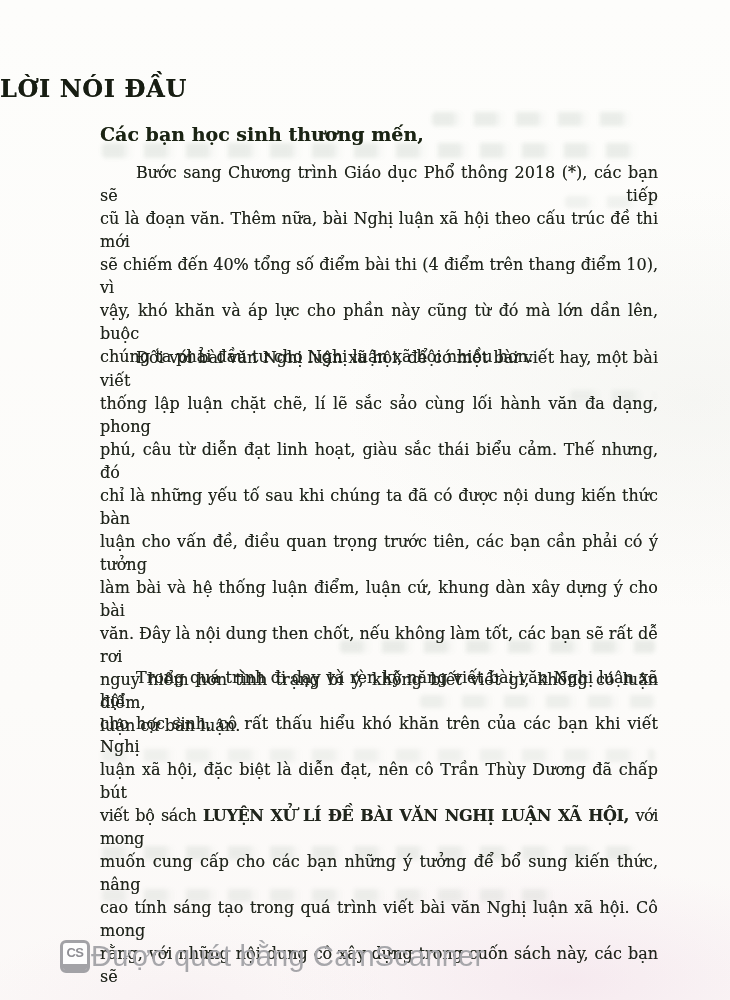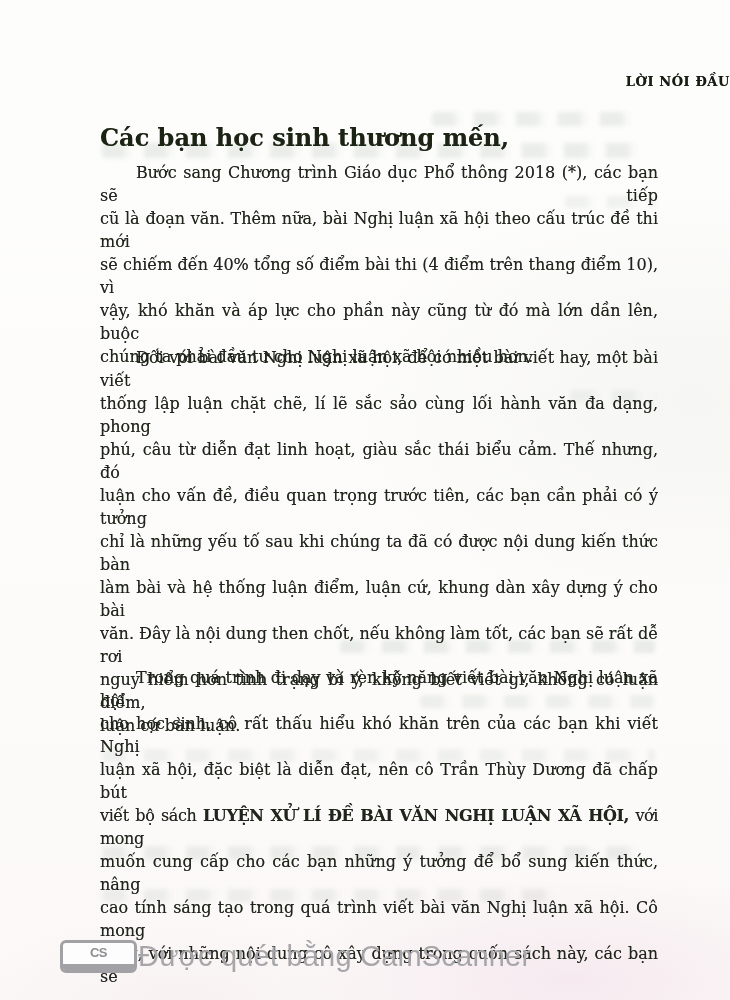--- a/index.html
+++ b/index.html
@@ -13,29 +13,29 @@
     position: relative;
     width: 730px; height: 1000px;
     background:
       radial-gradient(ellipse 420px 160px at 78% 98%, rgba(232,196,219,0.28), transparent 70%),
       radial-gradient(ellipse 300px 120px at 25% 100%, rgba(236,210,224,0.18), transparent 70%),
       radial-gradient(ellipse 500px 300px at 95% 40%, rgba(225,228,222,0.25), transparent 70%),
       linear-gradient(180deg, #fdfdfb 0%, #fcfbf9 70%, #fbf8f7 100%);
   }
   .title {
     position: absolute; top: 74px; left: 0; right: 0;
-    text-align: right;
-    font-size: 13px; font-weight: bold;
+    text-align: left;
+    font-size: 24px; font-weight: bold;
     letter-spacing: 0.6px;
     color: #171d12;
     text-shadow: 0 0 0.5px rgba(23,29,18,0.7);
   }
   .salutation {
     position: absolute; top: 123px; left: 100px;
-    font-size: 24px; font-weight: bold;
+    font-size: 19px; font-weight: bold;
     color: #1b2414;
     text-shadow: 0 0 0.5px rgba(27,36,20,0.6);
   }
   .para {
     position: absolute; left: 100px; width: 558px;
     font-size: 16px;
     line-height: 23px;
     color: #20251c;
     text-shadow: 0 0 0.5px rgba(32,37,28,0.55);
   }
@@ -72,21 +72,20 @@
     display: flex; align-items: center;
     font-family: "Liberation Sans", "DejaVu Sans", sans-serif;
   }
   .cs-icon {
     position: relative;
     width: 24px; height: 27px;
     border: 3px solid #a2a2a6;
     border-radius: 6px;
     background: #fdfdfd;
     flex: 0 0 auto;
-    padding-left: 47px;
   }
   .cs-icon .cs-label {
     position: absolute; top: 2px; left: 0; right: 0;
     text-align: center;
     font-size: 13px; font-weight: bold;
     color: #8e8e93;
     letter-spacing: -0.5px;
   }
   .cs-icon .cs-bar {
     position: absolute; left: 0; right: 0; bottom: 0;
@@ -125,22 +124,22 @@
     <div class="line">cũ là đoạn văn. Thêm nữa, bài Nghị luận xã hội theo cấu trúc đề thi mới</div>
     <div class="line">sẽ chiếm đến 40% tổng số điểm bài thi (4 điểm trên thang điểm 10), vì</div>
     <div class="line">vậy, khó khăn và áp lực cho phần này cũng từ đó mà lớn dần lên, buộc</div>
     <div class="line last">chúng ta phải đầu tư cho Nghị luận xã hội nhiều hơn.</div>
   </div>
 
   <div class="para p2">
     <div class="line indent">Đối với bài văn Nghị luận xã hội, để có một bài viết hay, một bài viết</div>
     <div class="line">thống lập luận chặt chẽ, lí lẽ sắc sảo cùng lối hành văn đa dạng, phong</div>
     <div class="line">phú, câu từ diễn đạt linh hoạt, giàu sắc thái biểu cảm. Thế nhưng, đó</div>
+    <div class="line">chỉ là những yếu tố sau khi chúng ta đã có được nội dung kiến thức bàn</div>
     <div class="line">luận cho vấn đề, điều quan trọng trước tiên, các bạn cần phải có ý tưởng</div>
-    <div class="line">chỉ là những yếu tố sau khi chúng ta đã có được nội dung kiến thức bàn</div>
     <div class="line">làm bài và hệ thống luận điểm, luận cứ, khung dàn xây dựng ý cho bài</div>
     <div class="line">văn. Đây là nội dung then chốt, nếu không làm tốt, các bạn sẽ rất dễ rơi</div>
     <div class="line">nguy hiểm hơn tình trạng bí ý, không biết viết gì, không có luận điểm,</div>
     <div class="line last">luận cứ bàn luận.</div>
   </div>
 
   <div class="para p3">
     <div class="line indent">Trong quá trình đi dạy và rèn kỹ năng viết bài văn Nghị luận xã hội</div>
     <div class="line">cho học sinh, cô rất thấu hiểu khó khăn trên của các bạn khi viết Nghị</div>
     <div class="line">luận xã hội, đặc biệt là diễn đạt, nên cô Trần Thùy Dương đã chấp bút</div>

